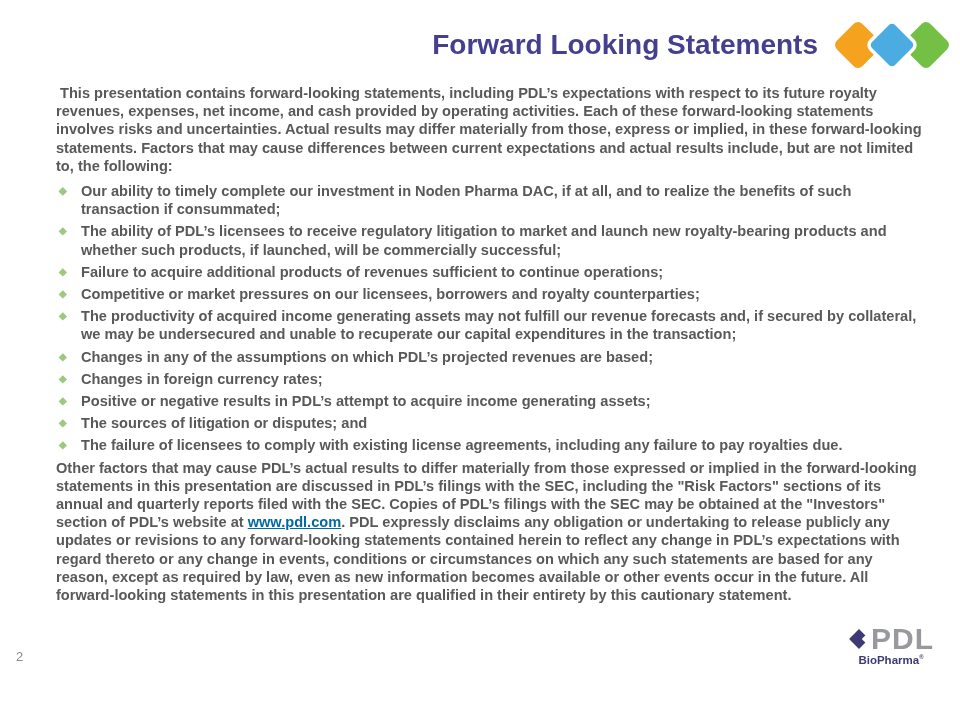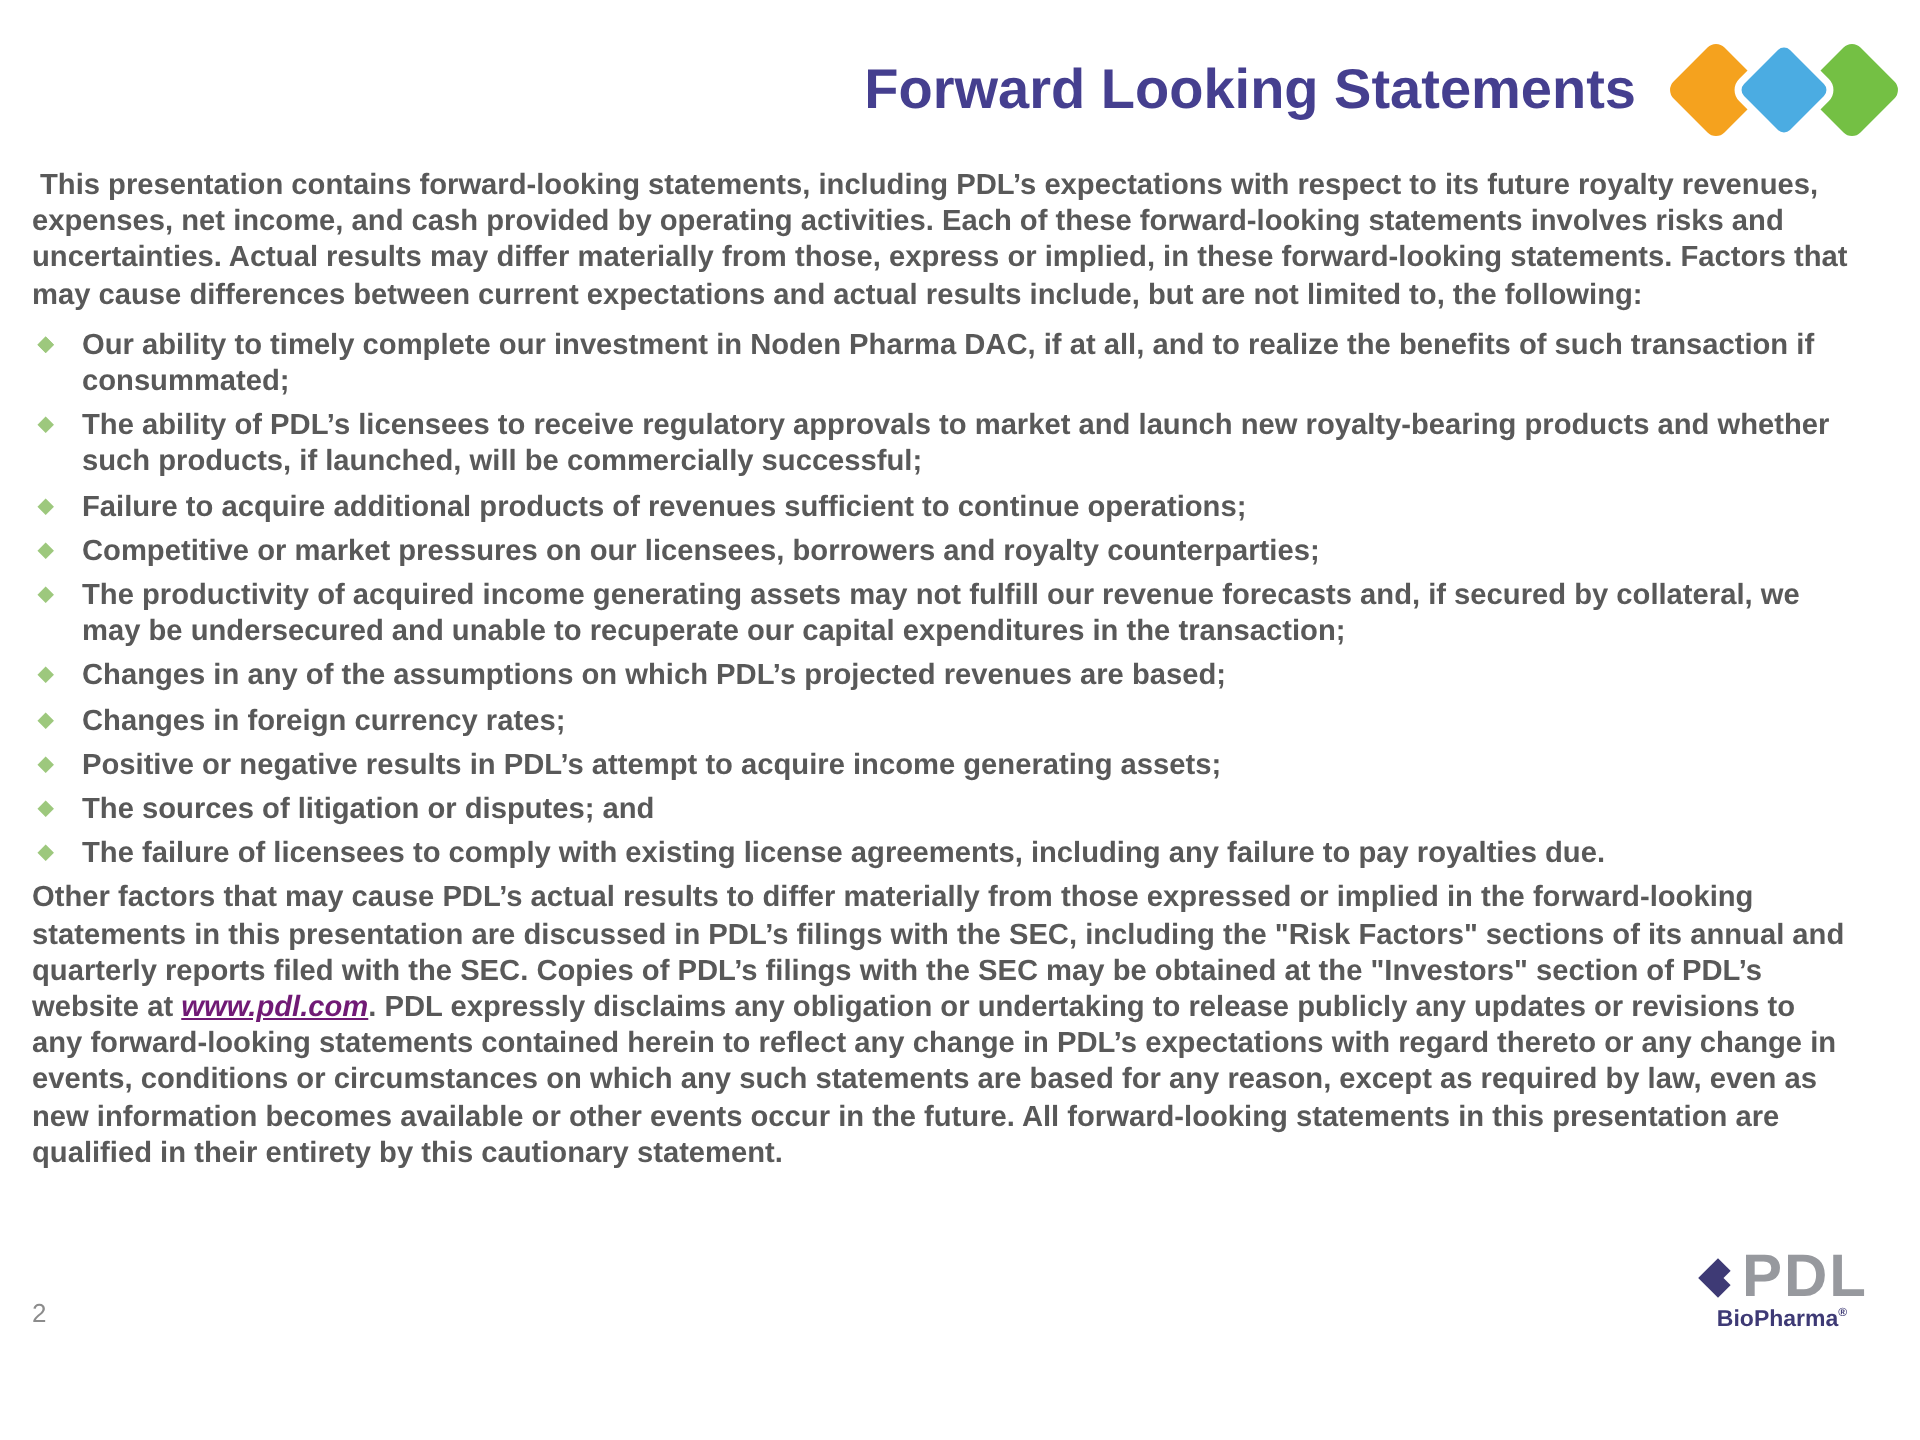--- a/index.html
+++ b/index.html
@@ -24,39 +24,39 @@
   .title {
     margin: 0;
     font-size: 28px;
     font-weight: bold;
     color: #453F8F;
     letter-spacing: 0px;
   }
   .brand-diamonds { flex: 0 0 auto; }
   
   .body {
-    padding: 12px 36px 0 16px;
+    padding: 12px 36px 0 56px;
     color: #595959;
     font-weight: bold;
     font-size: 14.6px;
     line-height: 18.2px;
   }
   .intro { margin: 0 0 7px 0; text-indent: 4px; }
   .bullets { list-style: none; margin: 0; padding: 0; }
   .bullets li { position: relative; padding-left: 25px; margin: 0 0 4px 0; }
   .bullet-diamond {
     position: absolute;
     left: 3px;
     top: 2px;
     font-size: 10px;
     color: #9DC87D;
     line-height: 14px;
   }
   .closing { margin: 3px 0 0 0; }
-  .weblink { color: #701a75; text-decoration: underline; font-weight: bold; cursor: pointer; font-style: italic; }
+  .weblink { color: #0369a1; text-decoration: underline; font-weight: bold; cursor: pointer; }
   
   .page-number {
     position: absolute;
     left: 16px;
     bottom: 16px;
     font-size: 13px;
     color: #8C8C8C;
   }
   .pdl-logo {
     position: absolute;
@@ -95,21 +95,21 @@
       <rect x="42" y="14" width="36" height="36" rx="6" stroke="#ffffff" stroke-width="3.5" transform="rotate(45 60 32)" fill="#4BACE2"></rect>
     </svg>
   </div>
 
   <div class="body">
     <p class="intro">This presentation contains forward-looking statements, including PDL’s expectations with respect to its future royalty revenues, expenses, net income, and cash provided by operating activities. Each of these forward-looking statements involves risks and uncertainties. Actual results may differ materially from those, express or implied, in these forward-looking statements. Factors that may cause differences between current expectations and actual results include, but are not limited to, the following:</p>
 
     <ul class="bullets">
       <li><span class="bullet-diamond">◆</span></li>
       <li><span class="bullet-diamond">◆</span><span>Our ability to timely complete our investment in Noden Pharma DAC, if at all, and to realize the benefits of such transaction if consummated;</span></li>
-      <li><span class="bullet-diamond">◆</span><span>The ability of PDL’s licensees to receive regulatory approvals to market and launch new royalty-bearing products and whether such products, if launched, will be commercially successful;</span></li>
+      <li><span class="bullet-diamond">◆</span><span>The ability of PDL’s licensees to receive regulatory litigation to market and launch new royalty-bearing products and whether such products, if launched, will be commercially successful;</span></li>
       <li><span class="bullet-diamond">◆</span><span>Failure to acquire additional products of revenues sufficient to continue operations;</span></li>
       <li><span class="bullet-diamond">◆</span><span>Competitive or market pressures on our licensees, borrowers and royalty counterparties;</span></li>
       <li><span class="bullet-diamond">◆</span><span>The productivity of acquired income generating assets may not fulfill our revenue forecasts and, if secured by collateral, we may be undersecured and unable to recuperate our capital expenditures in the transaction;</span></li>
       <li><span class="bullet-diamond">◆</span><span>Changes in any of the assumptions on which PDL’s projected revenues are based;</span></li>
       <li><span class="bullet-diamond">◆</span><span>Changes in foreign currency rates;</span></li>
       <li><span class="bullet-diamond">◆</span><span>Positive or negative results in PDL’s attempt to acquire income generating assets;</span></li>
       <li><span class="bullet-diamond">◆</span><span>The sources of litigation or disputes; and</span></li>
       <li><span class="bullet-diamond">◆</span><span>The failure of licensees to comply with existing license agreements, including any failure to pay royalties due.</span></li>
     </ul>
 

